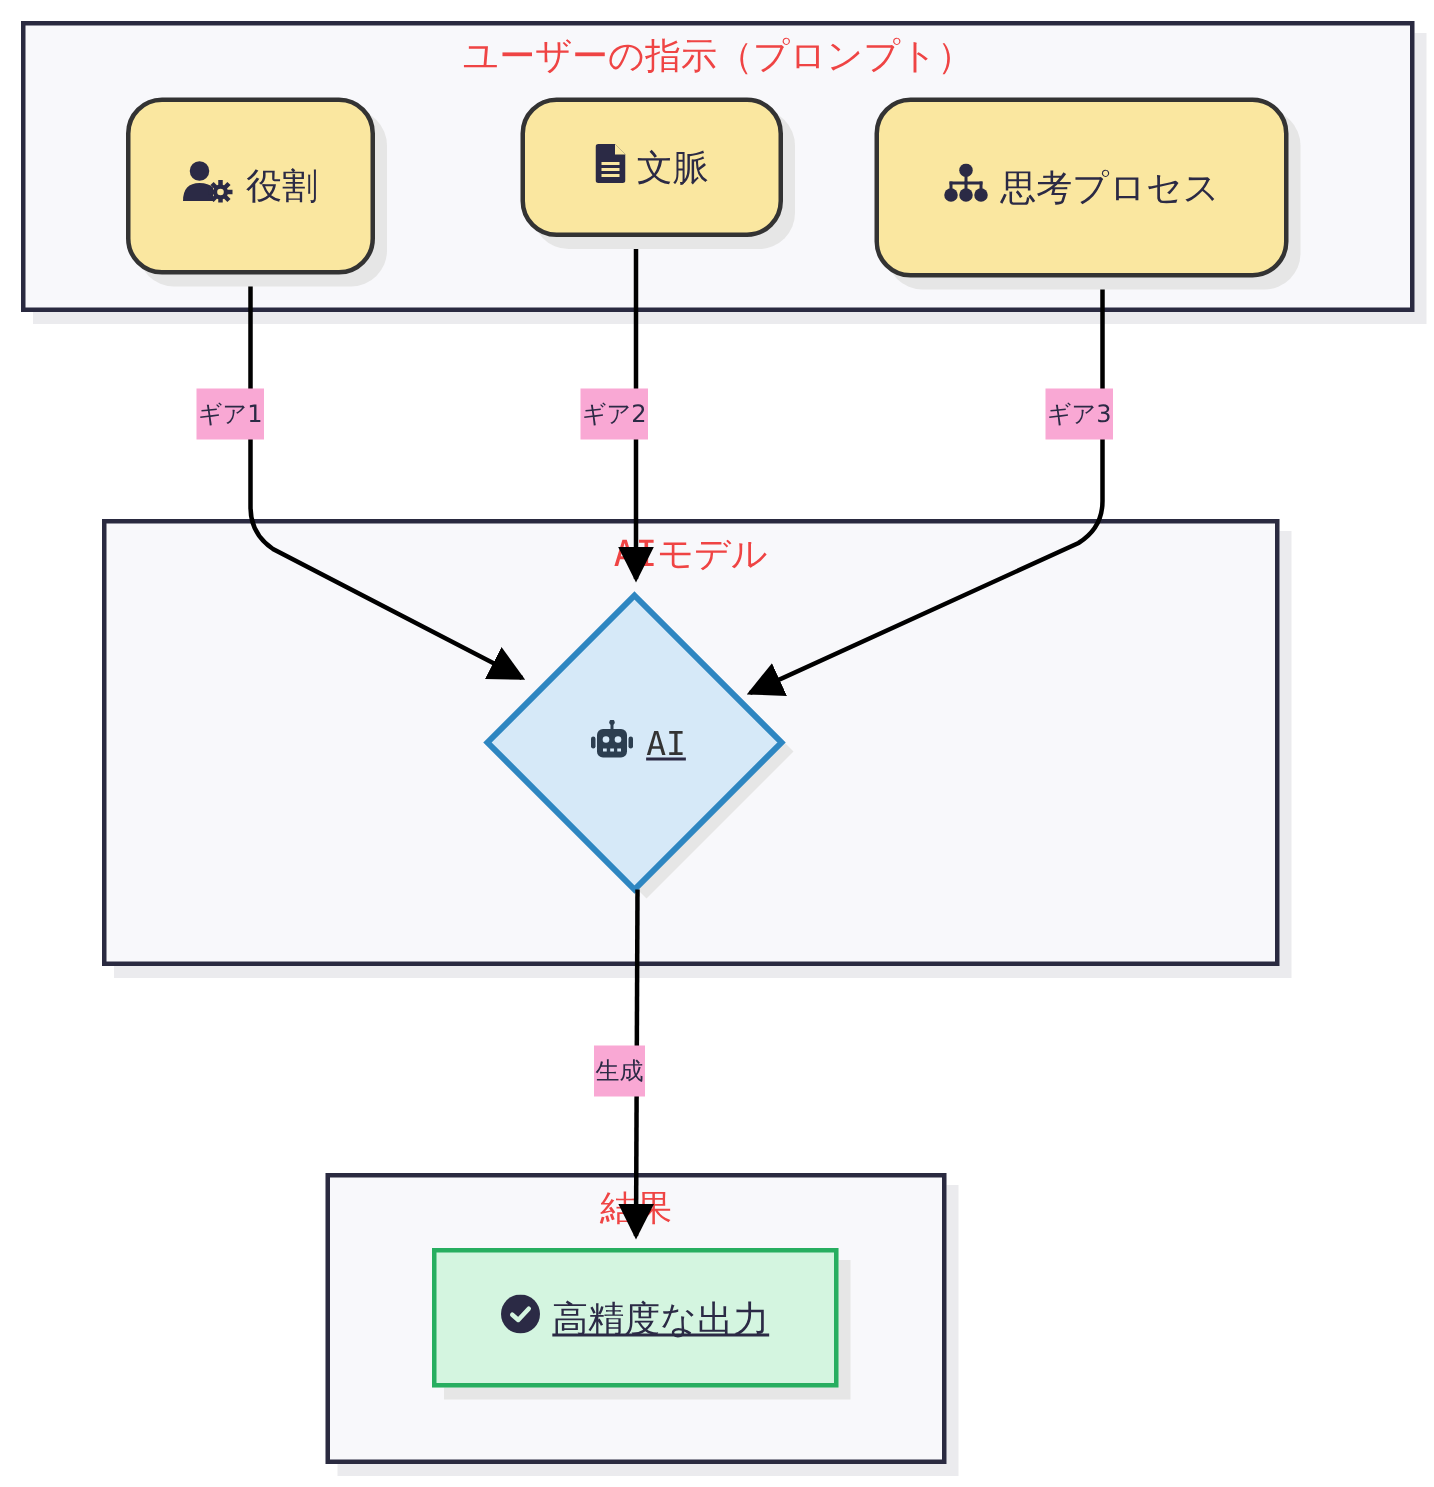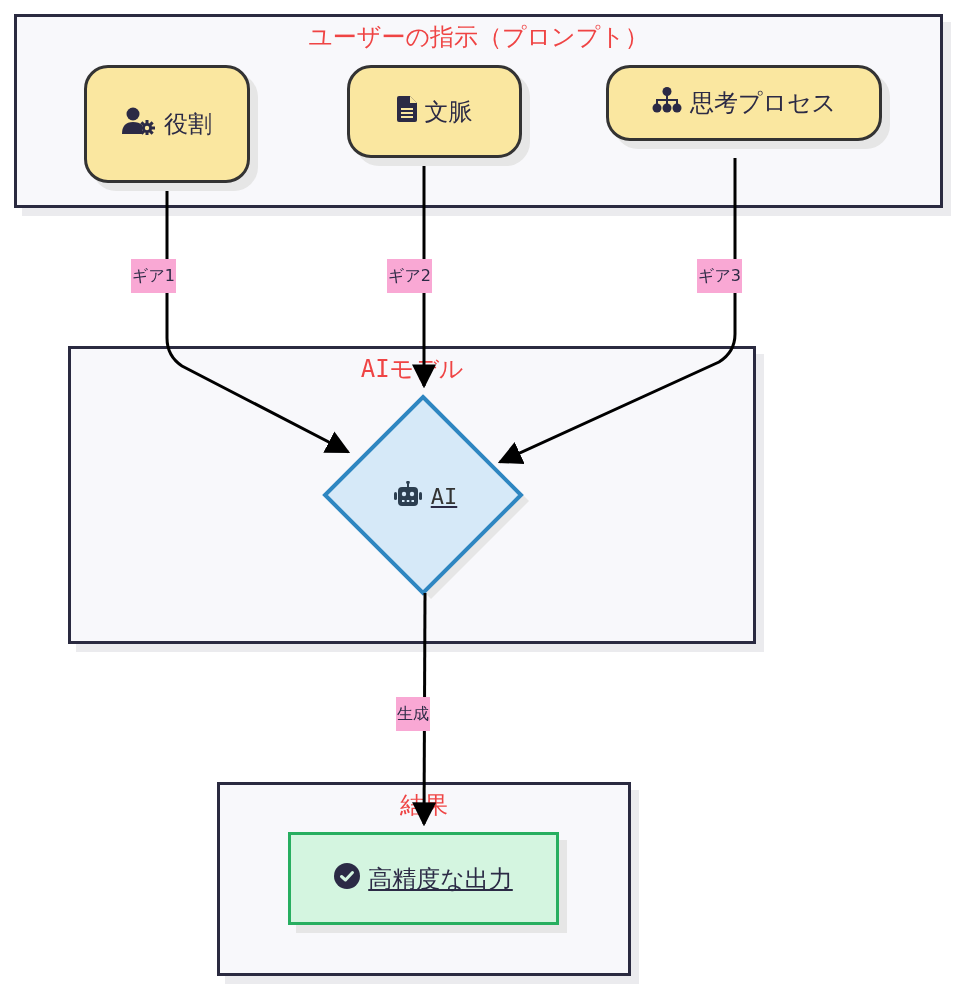--- a/index.html
+++ b/index.html
@@ -19,21 +19,21 @@
   svg.lines { position:absolute; left:0; top:0; }
   .mono { font-family:"DejaVu Sans Mono", "Liberation Mono", monospace; }
 </style>
 </head>
 <body>
 
 <div class="frame" style="left:14px; top:14px; width:929px; height:194px;">
   <div class="frame-title" style="top:4px;">ユーザーの指示（プロンプト）</div>
 </div>
 
-<div class="frame" style="left:68px; top:346px; width:688px; height:298px;">
+<div class="frame" style="left:68px; top:346px; width:785px; height:298px;">
   <div class="frame-title mono" style="top:4px;">AIモデル</div>
 </div>
 
 <div class="frame" style="left:217px; top:782px; width:414px; height:194px;">
   <div class="frame-title" style="top:4px;">結果</div>
 </div>
 
 <svg class="lines" width="956" height="991">
   <defs>
     <marker id="arrow" markerWidth="10" markerHeight="10" refX="8" refY="5" orient="auto" markerUnits="userSpaceOnUse">
@@ -98,21 +98,21 @@
       <path d="M2,0 L13,0 L20,7 L20,24 Q20,26 18,26 L2,26 Q0,26 0,24 L0,2 Q0,0 2,0 z" fill="#2b2a45"></path>
       <path d="M13,0 L13,7 L20,7 z" fill="#fae7a0"></path>
       <rect x="4" y="12" width="12" height="2" fill="#fae7a0"></rect>
       <rect x="4" y="16" width="12" height="2" fill="#fae7a0"></rect>
       <rect x="4" y="20" width="12" height="2" fill="#fae7a0"></rect>
     </svg>
   </span>
   <span>文脈</span>
 </div>
 
-<div class="node input" style="left:606px; top:65px; width:276px; height:76px;">
+<div class="node input" style="left:583px; top:65px; width:276px; height:120px;">
   <span>
     <svg width="30" height="26" viewBox="0 0 30 26">
       <circle cx="15" cy="4.5" r="4.5" fill="#2b2a45"></circle>
       <rect x="14" y="8" width="2" height="6" fill="#2b2a45"></rect>
       <rect x="4" y="12" width="22" height="2" fill="#2b2a45"></rect>
       <rect x="4" y="12" width="2" height="6" fill="#2b2a45"></rect>
       <rect x="24" y="12" width="2" height="6" fill="#2b2a45"></rect>
       <rect x="14" y="12" width="2" height="6" fill="#2b2a45"></rect>
       <circle cx="5" cy="21" r="4.5" fill="#2b2a45"></circle>
       <circle cx="15" cy="21" r="4.5" fill="#2b2a45"></circle>

